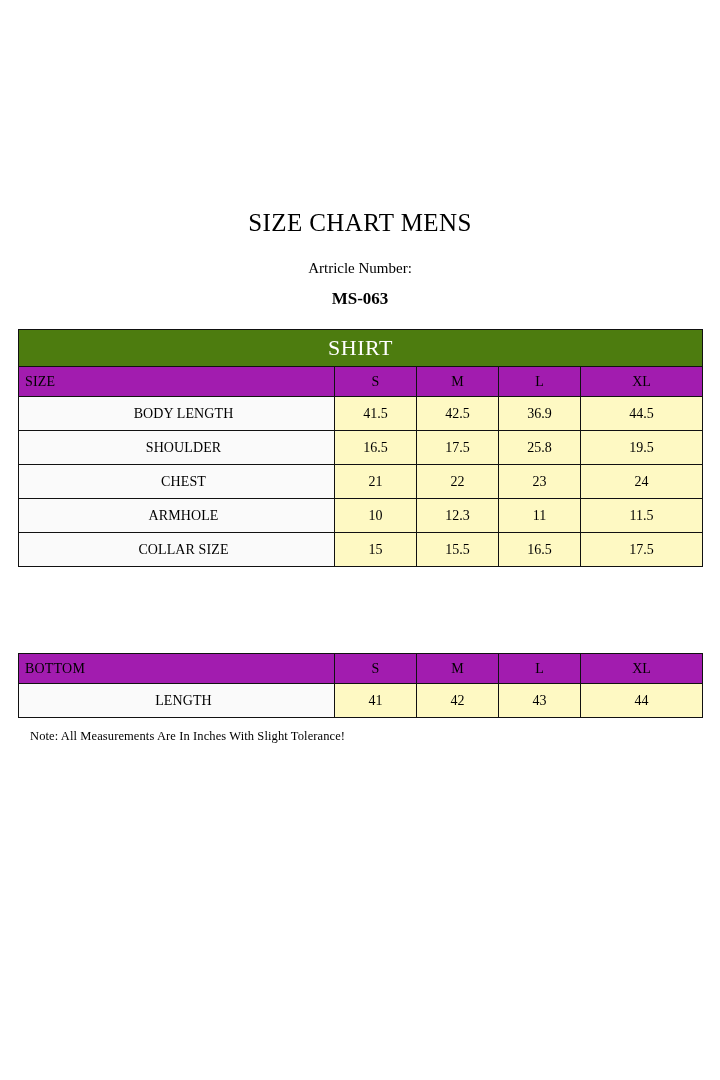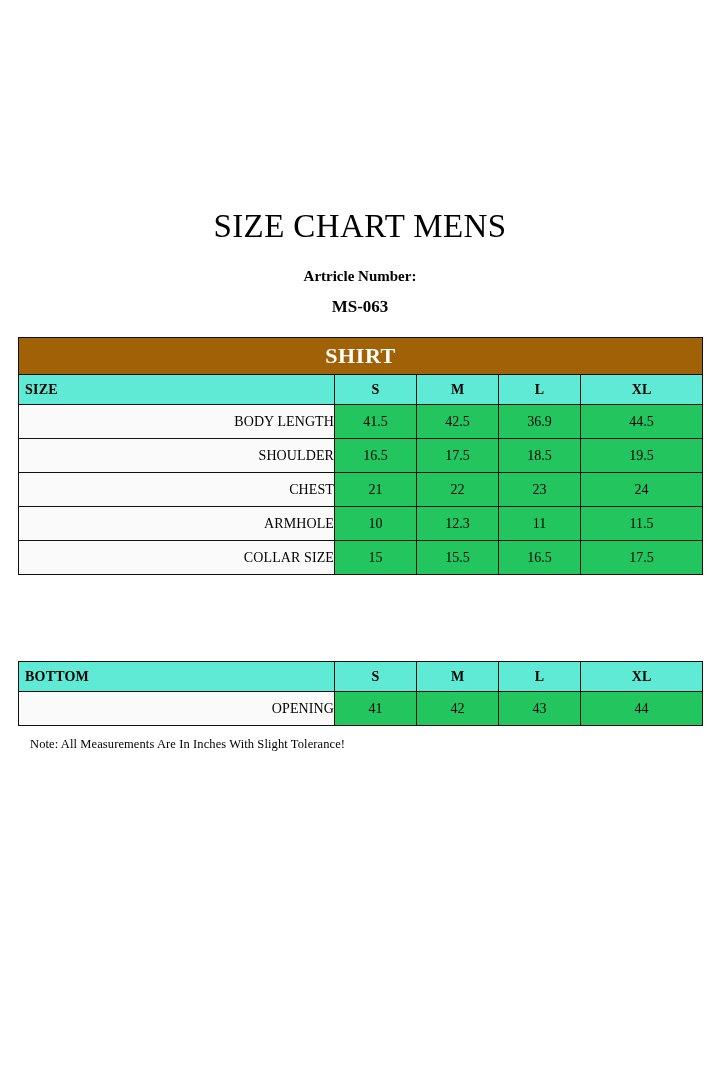--- a/index.html
+++ b/index.html
@@ -15,34 +15,33 @@
     -webkit-font-smoothing: antialiased;
   }
   .page {
     position: relative;
     width: 720px;
     height: 1080px;
     box-sizing: border-box;
   }
   .doc-title {
     text-align: center;
-    font-size: 33px;
+    font-size: 25px;
     font-weight: 400;
     letter-spacing: 0.4px;
     margin: 0;
     padding-top: 210px;
     line-height: 1;
   }
   .article-label {
     text-align: center;
     font-size: 15px;
     margin: 0;
     padding-top: 26px;
     line-height: 1;
-    font-weight: bold;
   }
   .article-number {
     text-align: center;
     font-size: 17px;
     font-weight: bold;
     margin: 0;
     padding-top: 14px;
     line-height: 1;
   }
   .table-wrap {
@@ -54,61 +53,61 @@
   table.size-table {
     width: 684px;
     border-collapse: collapse;
     table-layout: fixed;
   }
   table.size-table td, table.size-table th {
     border: 1px solid #111111;
     padding: 0;
   }
   .banner-cell {
-    background: #a16207;
+    background: #4d7c0f;
     color: #ffffff;
     text-align: center;
     font-size: 22px;
-    font-weight: 700;
+    font-weight: 400;
     letter-spacing: 0.6px;
     height: 36px;
     vertical-align: middle;
     border: 1px solid #000000;
   }
   .hdr-row td {
-    background: #5eead4;
+    background: #a21caf;
     height: 29px;
     vertical-align: middle;
-    font-weight: bold;
+    font-weight: normal;
     font-size: 14px;
     margin-top: 13px;
   }
   .hdr-row td.label {
     text-align: left;
     padding-left: 6px;
     letter-spacing: 0.2px;
   }
   .hdr-row td.sz {
     text-align: center;
   }
   .data-row td {
     height: 33px;
     vertical-align: middle;
     font-size: 14px;
     background: #fafafa;
   }
   .data-row td.label {
-    text-align: right;
+    text-align: center;
     padding-left: 14px;
     letter-spacing: 0.1px;
     margin-top: 37px;
   }
   .data-row td.val {
     text-align: center;
-    background: #22c55e;
+    background: #fef9c3;
   }
   .note {
     margin: 0 30px;
     padding-top: 11px;
     font-size: 12.5px;
     letter-spacing: 0.1px;
   }
   col.c-label { width: 316px; }
   col.c-s { width: 82px; }
   col.c-m { width: 82px; }
@@ -148,21 +147,21 @@
           <td class="label">BODY LENGTH</td>
           <td class="val">41.5</td>
           <td class="val">42.5</td>
           <td class="val">36.9</td>
           <td class="val">44.5</td>
         </tr>
         <tr class="data-row">
           <td class="label">SHOULDER</td>
           <td class="val">16.5</td>
           <td class="val">17.5</td>
-          <td class="val">18.5</td>
+          <td class="val">25.8</td>
           <td class="val">19.5</td>
         </tr>
         <tr class="data-row">
           <td class="label">CHEST</td>
           <td class="val">21</td>
           <td class="val">22</td>
           <td class="val">23</td>
           <td class="val">24</td>
         </tr>
         <tr class="data-row">
@@ -194,21 +193,21 @@
       </colgroup>
       <tbody>
         <tr class="hdr-row">
           <td class="label">BOTTOM</td>
           <td class="sz">S</td>
           <td class="sz">M</td>
           <td class="sz">L</td>
           <td class="sz">XL</td>
         </tr>
         <tr class="data-row">
-          <td class="label">OPENING</td>
+          <td class="label">LENGTH</td>
           <td class="val">41</td>
           <td class="val">42</td>
           <td class="val">43</td>
           <td class="val">44</td>
         </tr>
       </tbody>
     </table>
   </div>
 
   <p class="note">Note: All Measurements Are In Inches With Slight Tolerance!</p>

